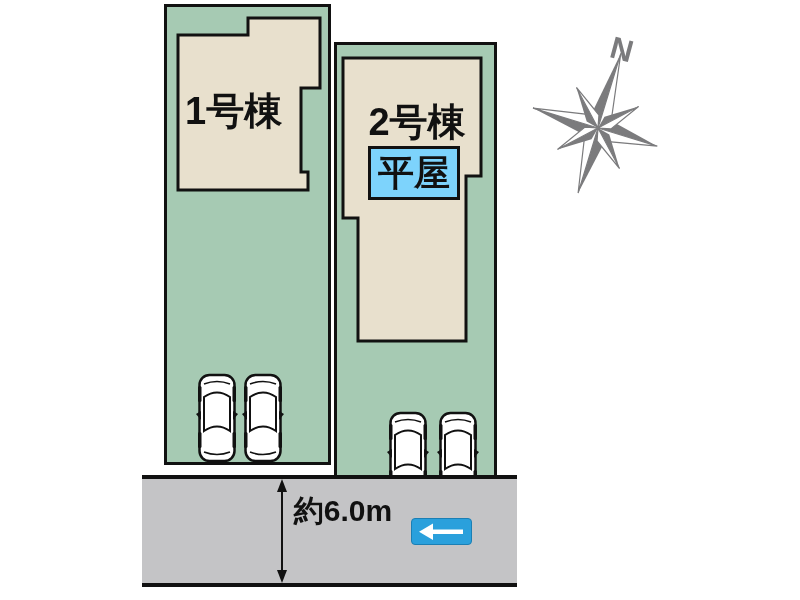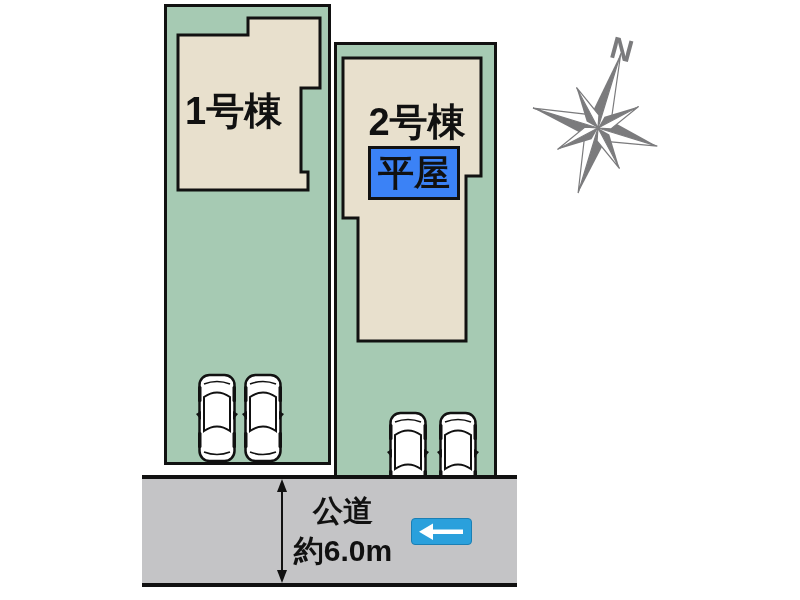--- a/index.html
+++ b/index.html
@@ -15,21 +15,21 @@
   #lot2{left:334px;top:14px;width:163px;height:461px;margin-top:28px;}
   .bldg-svg{position:absolute;left:0;top:0;}
   .lot-label{
     position:absolute;color:#111;font-weight:bold;font-size:38px;
     white-space:nowrap;line-height:1.1;
   }
   #lot1-label{left:18px;top:84px;}
   #lot2-label{left:10px;top:57px;width:140px;text-align:center;}
   .badge-box{
     position:absolute;left:31px;top:101px;width:92px;height:54px;
-    background:#3b82f6;border:3px solid #111;box-sizing:border-box;
+    background:#7dd3fc;border:3px solid #111;box-sizing:border-box;
     display:flex;align-items:center;justify-content:center;
     font-size:36px;font-weight:bold;color:#111;
   }
   .car{position:absolute;width:44px;height:90px;}
   #road{
     position:absolute;left:142px;top:475px;width:375px;height:112px;
     background:#c4c4c6;border-top:4px solid #111;border-bottom:4px solid #111;
     box-sizing:border-box;
   }
   #road-dim{position:absolute;left:132px;top:0;}
@@ -94,21 +94,20 @@
     </svg>
 </div>
 
 <div id="road">
   <svg id="road-dim" width="16" height="104" viewBox="0 0 16 104">
     <line x1="8" y1="9" x2="8" y2="95" stroke="#111" stroke-width="2"></line>
     <polygon points="8,0 3,13 13,13" fill="#111"></polygon>
     <polygon points="8,104 3,91 13,91" fill="#111"></polygon>
   </svg>
   <div id="road-label">
-    <div>公道</div>
     <div>約6.0m</div>
   </div>
   <div id="oneway-sign">
     <svg width="59" height="25" viewBox="0 0 59 25">
       <rect x="17" y="10.5" width="34" height="4.5" fill="#fff"></rect>
       <polygon points="7,12.7 21,4.5 21,21 " fill="#fff"></polygon>
     </svg>
   </div>
 </div>
 

